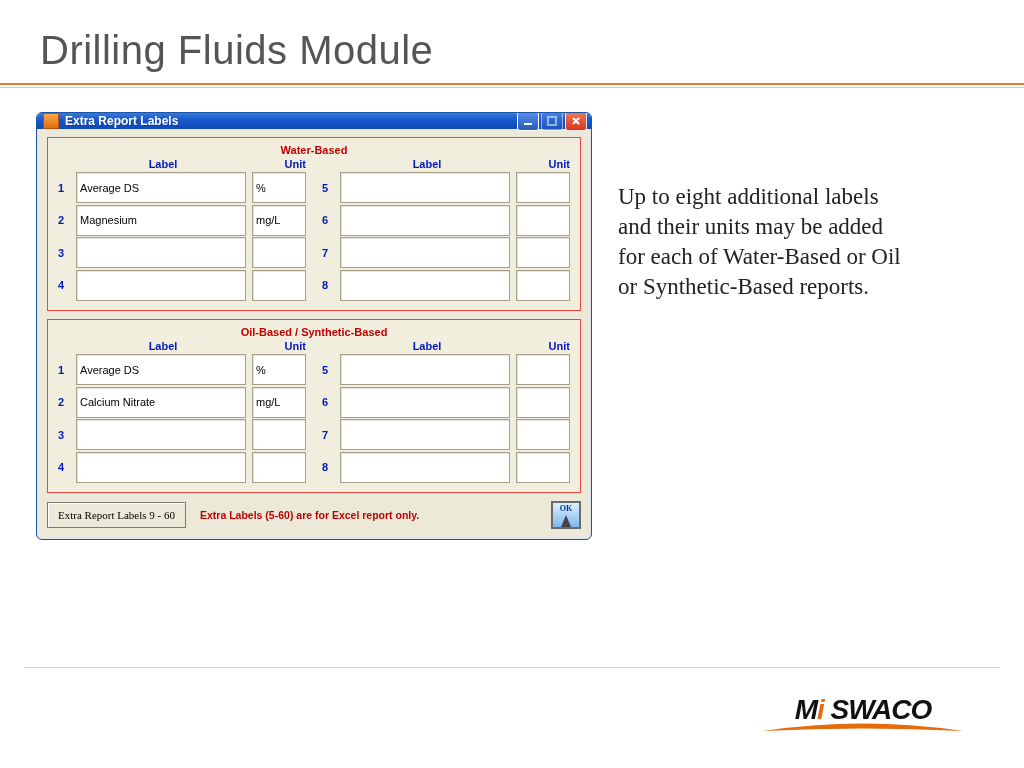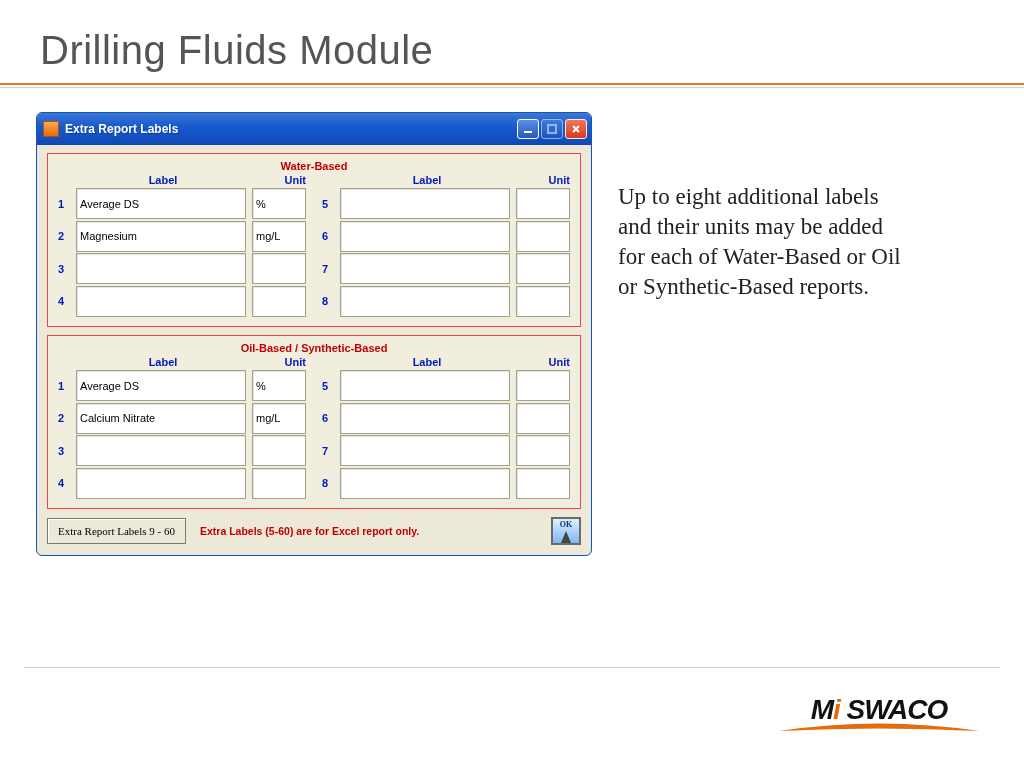--- a/index.html
+++ b/index.html
@@ -33,21 +33,21 @@
   
   .window {
     width: 556px;
     background: #ece9d8;
     border: 1px solid #1b55a7;
     border-radius: 6px;
     box-shadow: 0 0 0 1px #dfe6f3 inset;
     overflow: hidden;
   }
   .titlebar {
-    height: 32px;
+    height: 16px;
     background: linear-gradient(#3a78d6, #185bcf 40%, #0f48b6);
     display: flex;
     align-items: center;
     padding: 0 4px 0 6px;
     color: #fff;
     font: bold 12px Tahoma, sans-serif;
   }
   .title-ico {
     width: 16px; height: 16px; margin-right: 6px;
     background: linear-gradient(#ffa94d,#e46c0a);
@@ -112,21 +112,21 @@
     padding-top:1px;
   }
   .okbtn .ok{ font:8px Tahoma; color:#003a7a; font-weight:bold; margin-bottom:1px;}
   .rocket {
     width: 0; height: 0;
     border-left:5px solid transparent;
     border-right:5px solid transparent;
     border-bottom:12px solid #444;
   }
   .footer-rule { position:absolute; left:24px; right:24px; bottom:100px; height:1px; background:#cfcfcf; }
-  .logo { position:absolute; right:40px; bottom:32px; text-align:center;}
+  .logo { position:absolute; right:56px; bottom:32px; text-align:center;}
   .logo .txt { font: italic 800 28px "Arial Black", Arial; letter-spacing:-1px; color:#111;}
   .logo .txt .i{ color:#e46c0a; }
   .logo .swoosh { width:210px; height:14px; margin-top:-4px; }
   .logo .swoosh svg{ display:block; }
 </style>
 </head>
 <body>
 
 <div class="slide-title">Drilling Fluids Module</div>
 <div class="rule1"></div>

